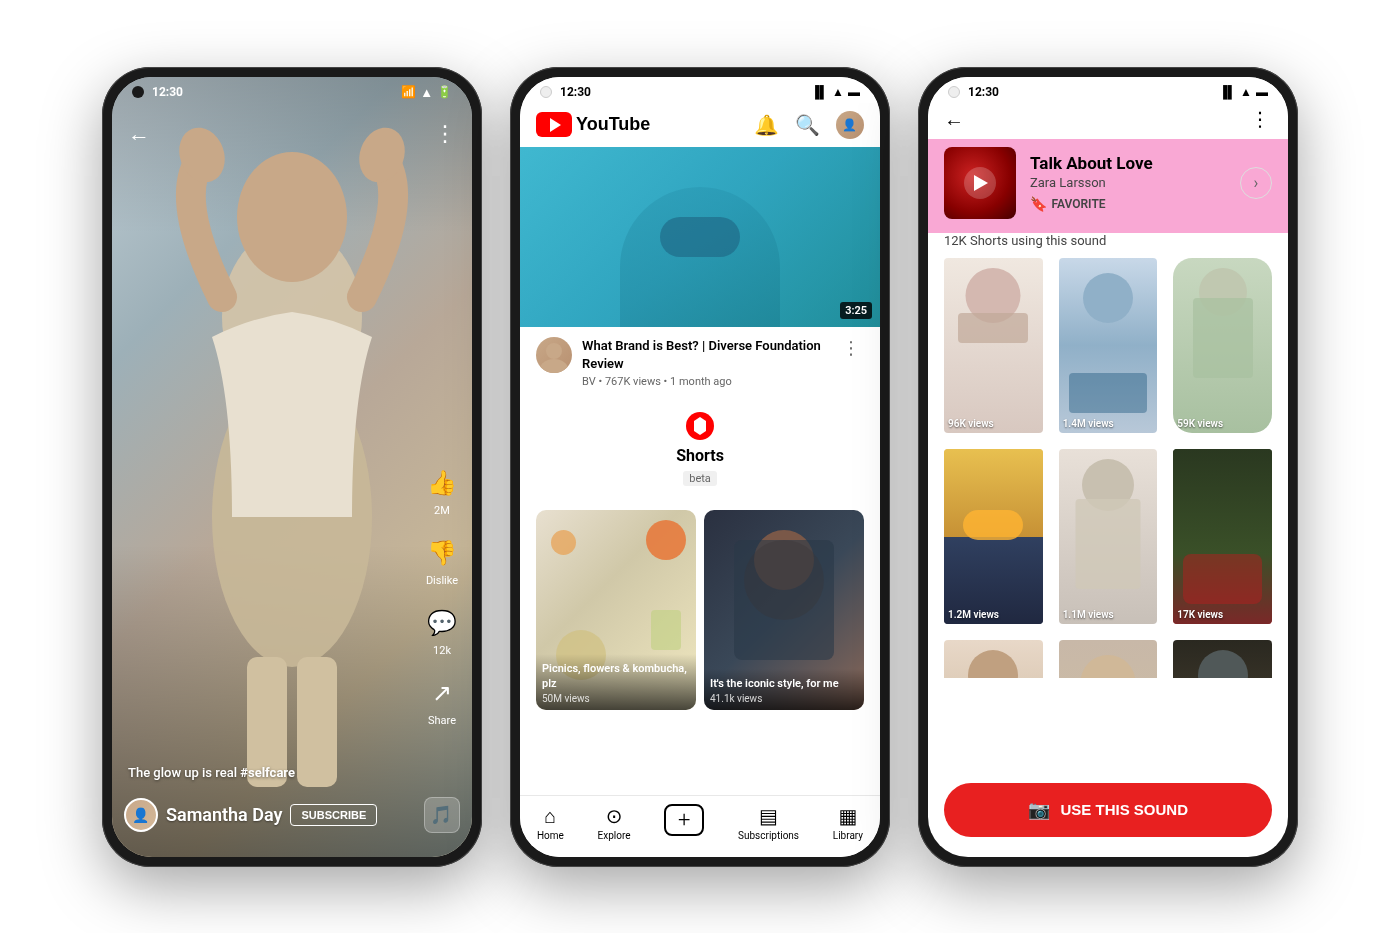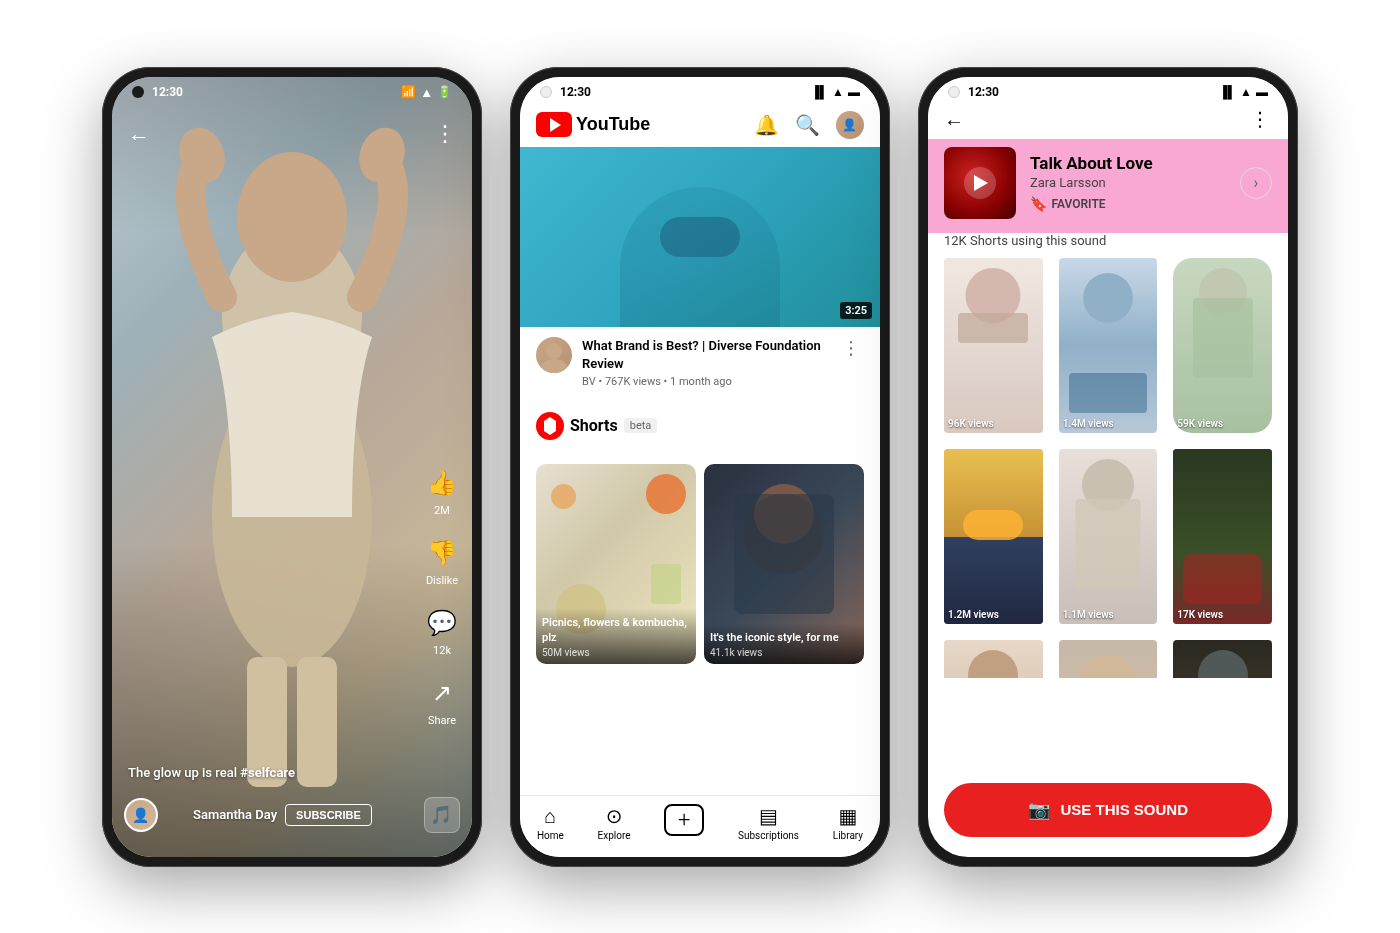--- a/index.html
+++ b/index.html
@@ -154,24 +154,23 @@
       border: 2px solid #fff;
       overflow: hidden;
       display: flex;
       align-items: center;
       justify-content: center;
       font-size: 14px;
       color: #8a6a50;
     }
     .channel-name {
       color: #fff;
-      font-size: 13px;
+      font-size: 18px;
       font-weight: 600;
       text-shadow: 0 1px 2px rgba(0,0,0,0.4);
-      margin-left: 27px;
     }
     .subscribe-btn {
       background: transparent;
       border: 1.5px solid #fff;
       color: #fff;
       padding: 4px 10px;
       border-radius: 4px;
       font-size: 11px;
       font-weight: 700;
     }
@@ -315,20 +314,21 @@
       margin-top: 2px;
     }
     .video-more { color: #666; font-size: 18px; padding: 0 4px; }
 
     .shorts-section { padding: 8px 0; }
     .shorts-header {
       display: flex;
       align-items: center;
       gap: 6px;
       padding: 4px 16px 8px;
+      flex-direction: column;
     }
     .shorts-logo {
       width: 28px;
       height: 28px;
       background: #ff0000;
       border-radius: 50%;
       display: flex;
       align-items: center;
       justify-content: center;
       font-size: 16px;

